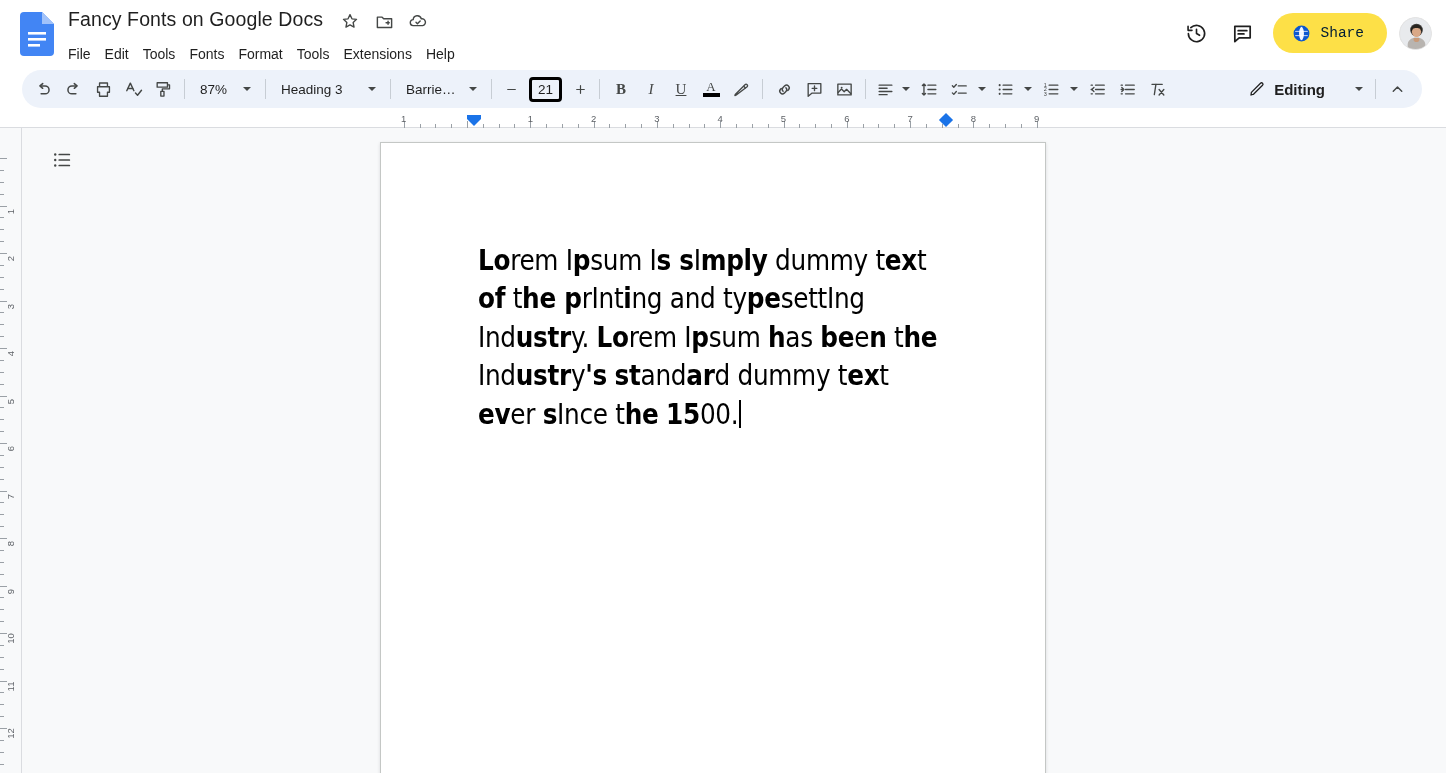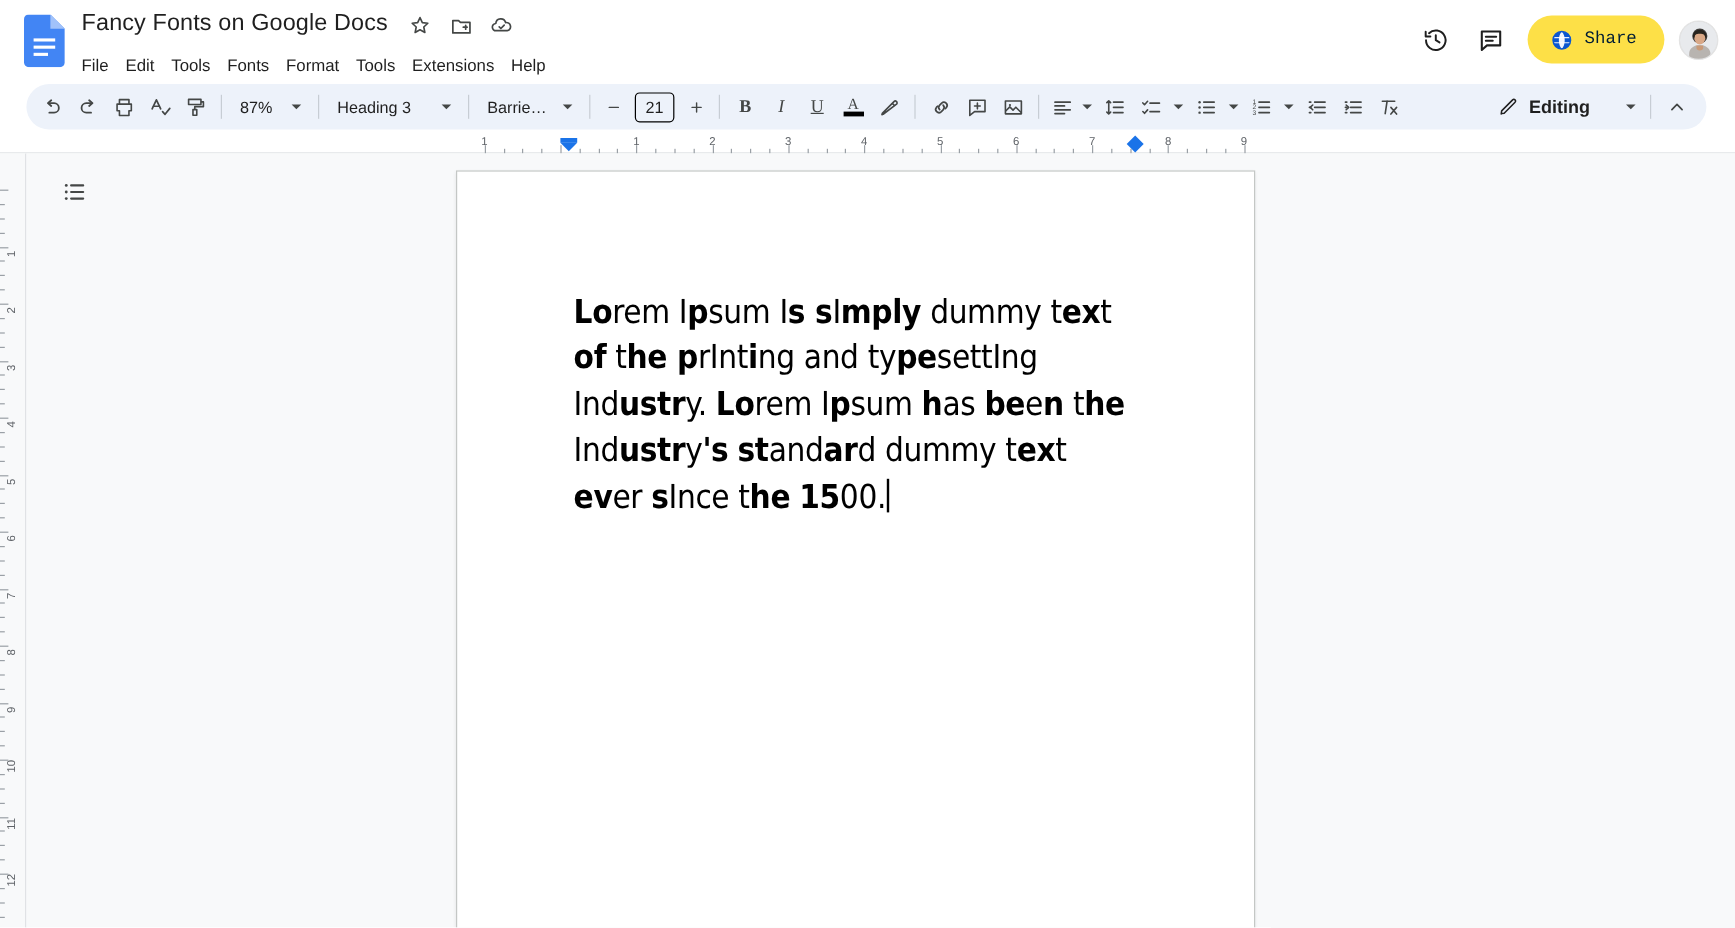--- a/index.html
+++ b/index.html
@@ -97,21 +97,21 @@
     border-top: 4px solid #444746; margin-left: 4px; margin-right: 4px; flex: none;
   }
 
   .fontsize-group { display: flex; align-items: center; gap: 2px; }
   .fs-btn {
     width: 26px; height: 26px; border-radius: 50%;
     display: flex; align-items: center; justify-content: center;
     cursor: pointer; color: #444746; font-size: 17px; line-height: 1;
   }
   .fs-box {
-    width: 33px; height: 25px; border: 1px solid #000000; border-radius: 4px;
+    width: 33px; height: 25px; border: 3px solid #000000; border-radius: 4px;
     background: transparent; text-align: center; font-size: 13.5px; color: #1f1f1f;
     font-family: "Liberation Sans", sans-serif; padding: 0; margin: 0 3px;
   }
 
   .bold-i { font-weight: bold; font-size: 15px; font-family: "Liberation Serif", serif; }
   .ital-i { font-style: italic; font-size: 15px; font-family: "Liberation Serif", serif; }
   .und-i { text-decoration: underline; font-size: 15px; font-family: "Liberation Serif", serif; }
 
   .textcolor-btn { flex-direction: column; gap: 0; width: 28px; }
   .tc-a { font-size: 13px; line-height: 11px; font-family: "Liberation Serif", serif; }

